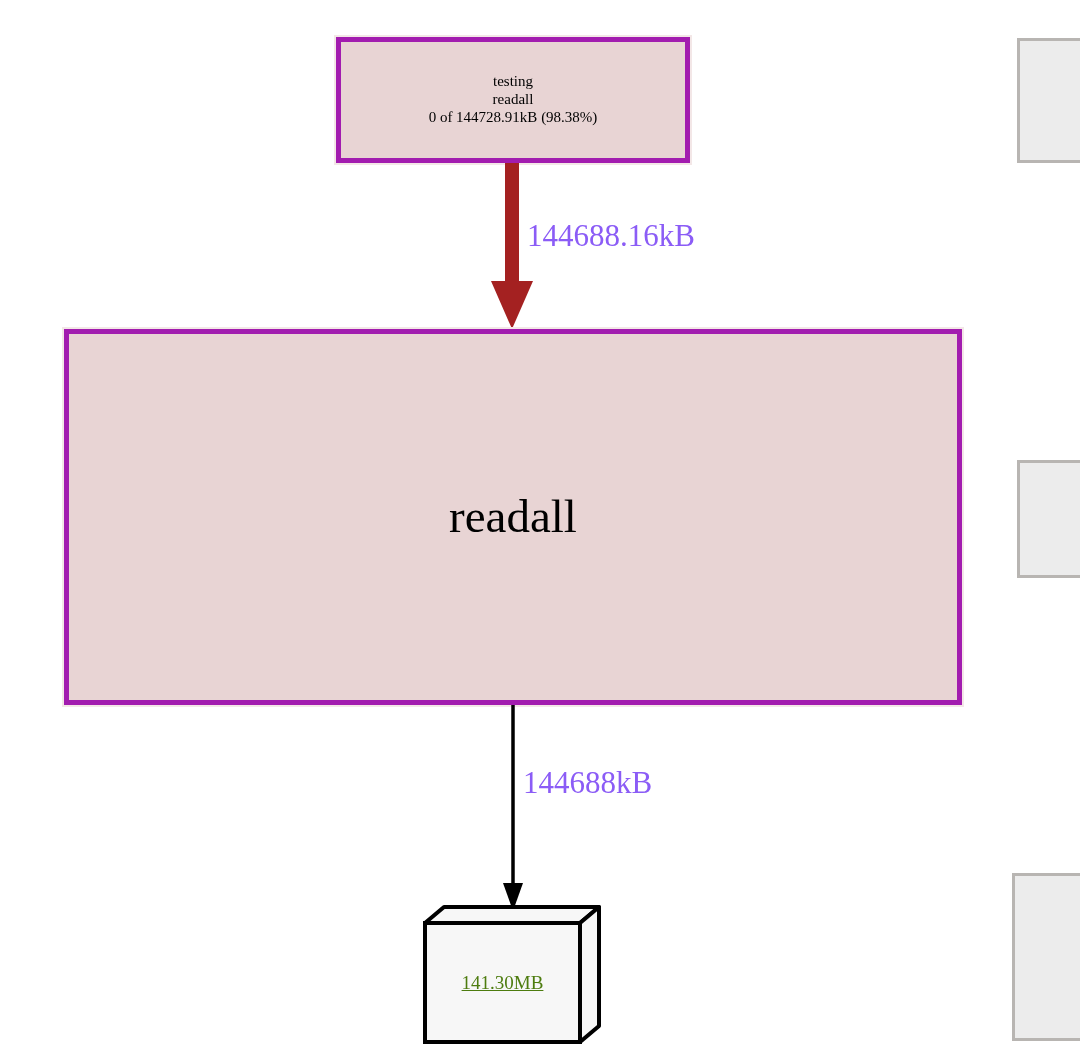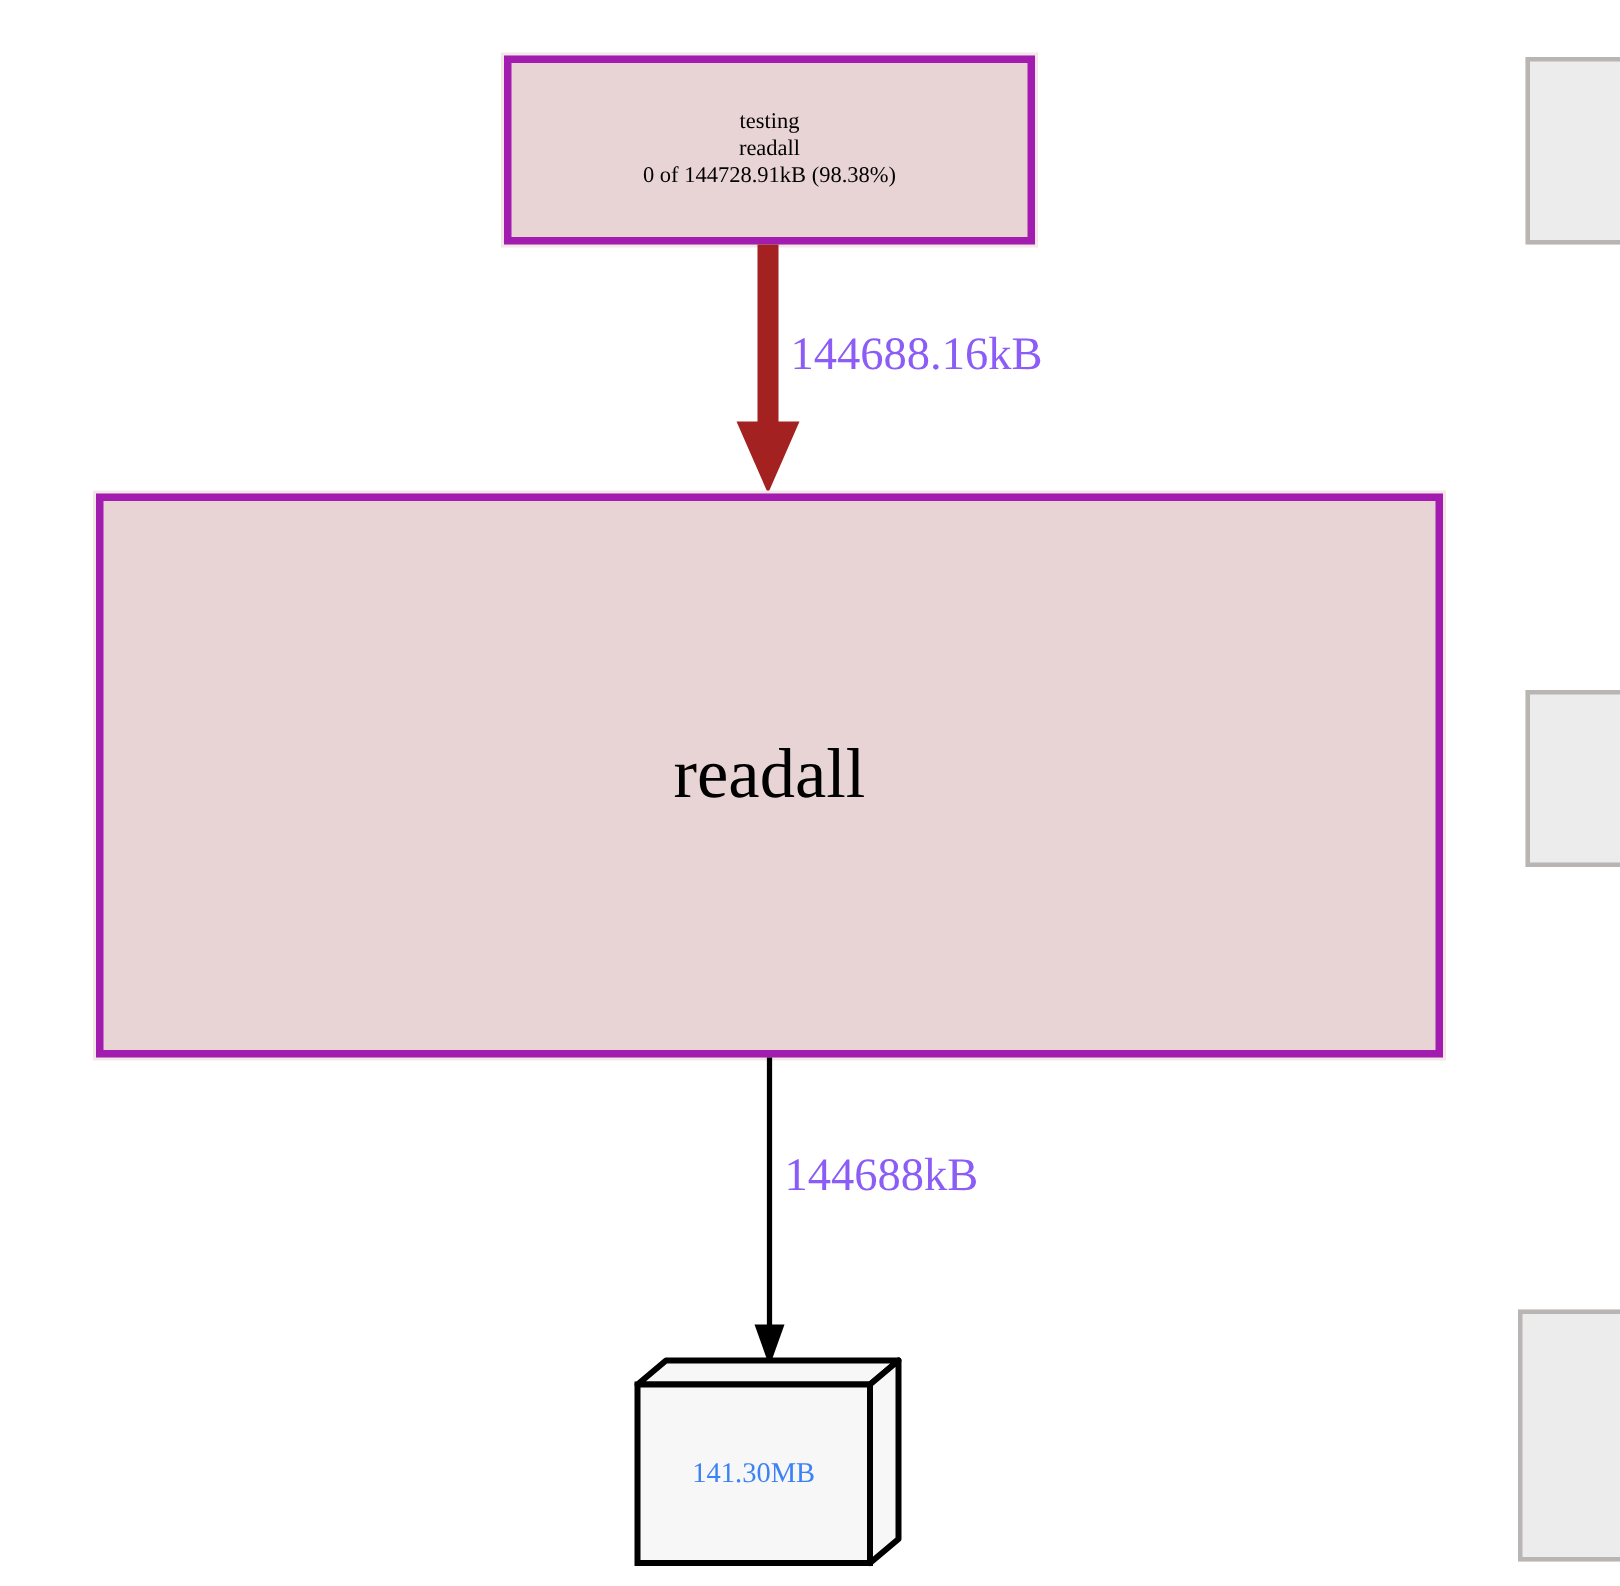--- a/index.html
+++ b/index.html
@@ -57,21 +57,22 @@
   .box3d .box3d-label {
     position: absolute;
     left: 0;
     top: 0;
     width: 128px;
     height: 116px;
     display: flex;
     align-items: center;
     justify-content: center;
     font-size: 19px;
-    color: #3b82f6;
+    color: #4d7c0f;
+    text-decoration: underline;
   }
 
   
   .edge {
     position: absolute;
   }
   .edge svg { display: block; overflow: visible; }
   .edge-label {
     position: absolute;
     color: #8b5cf6;

